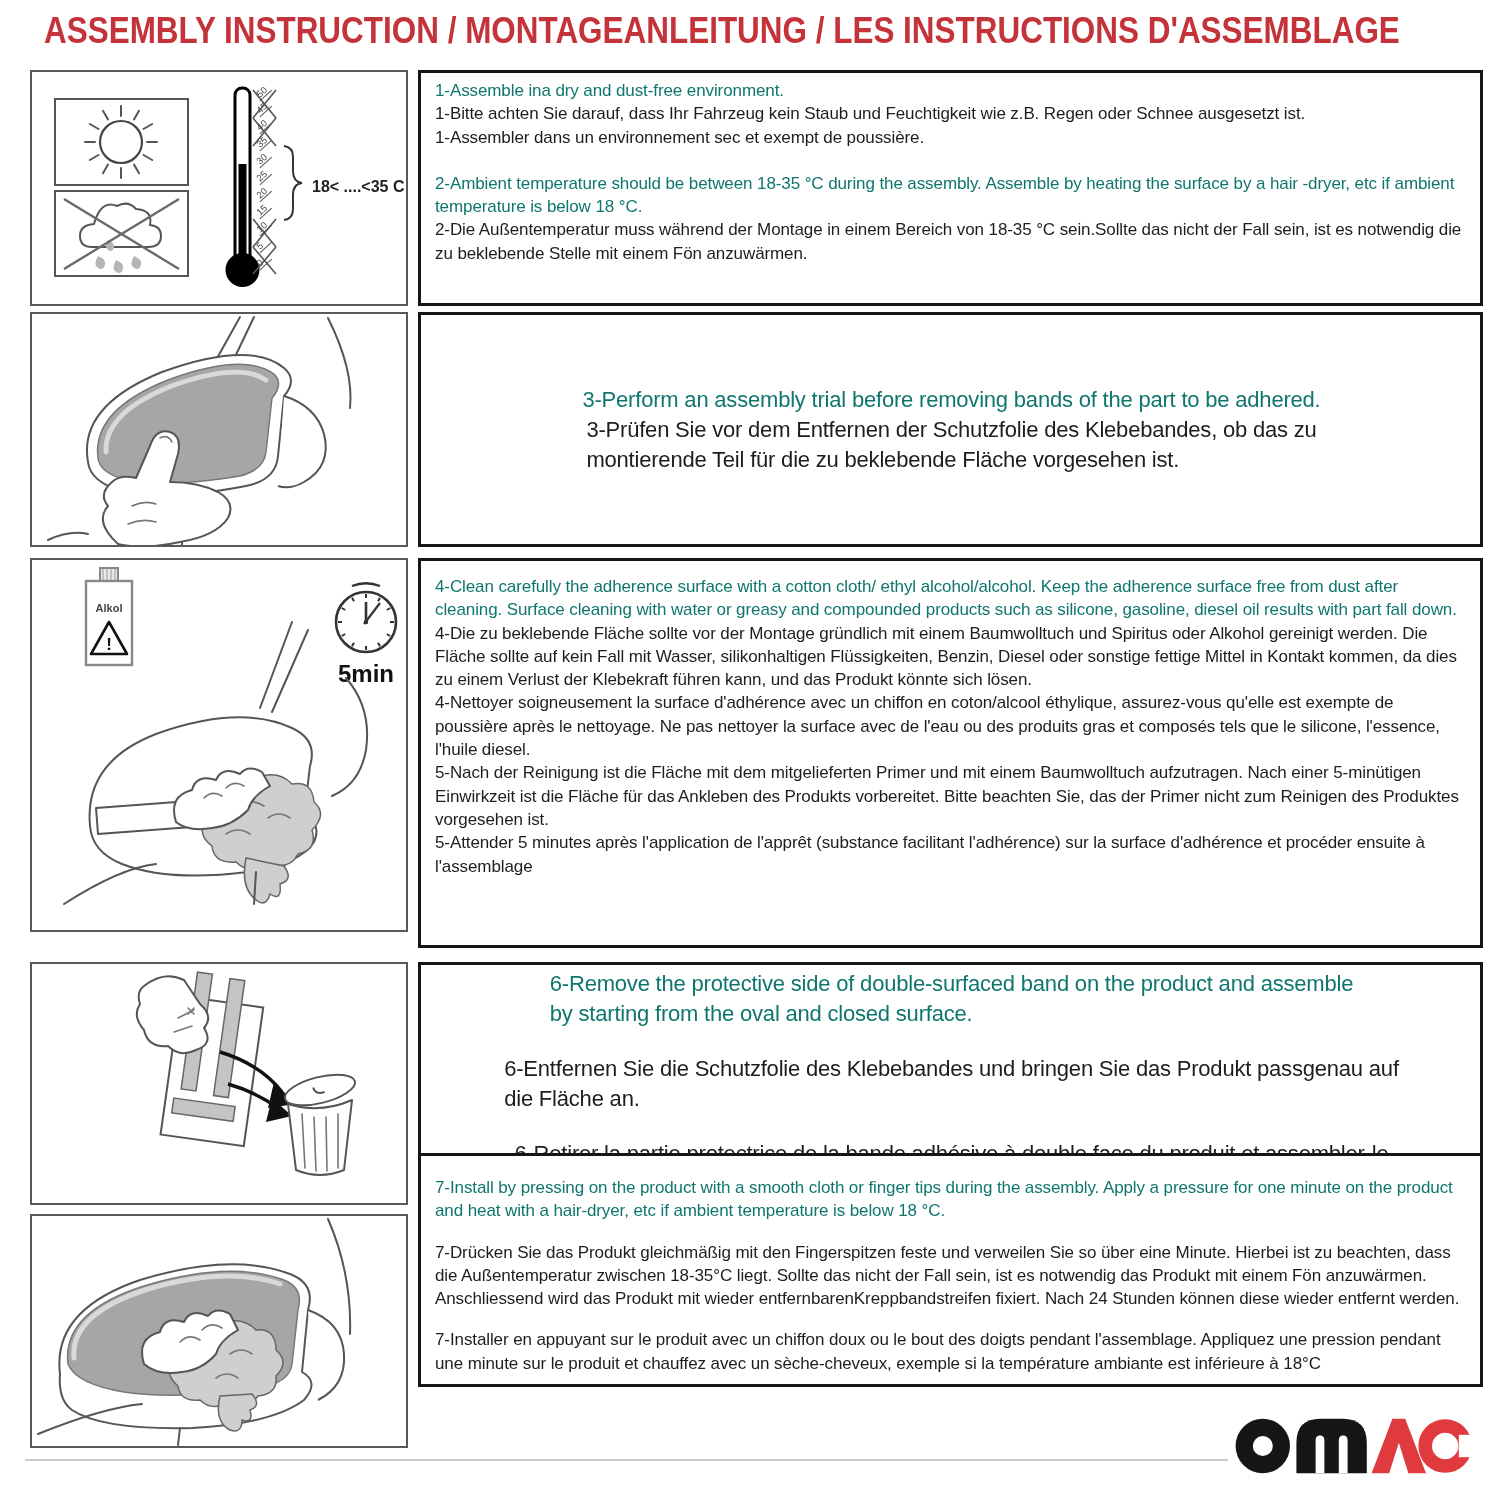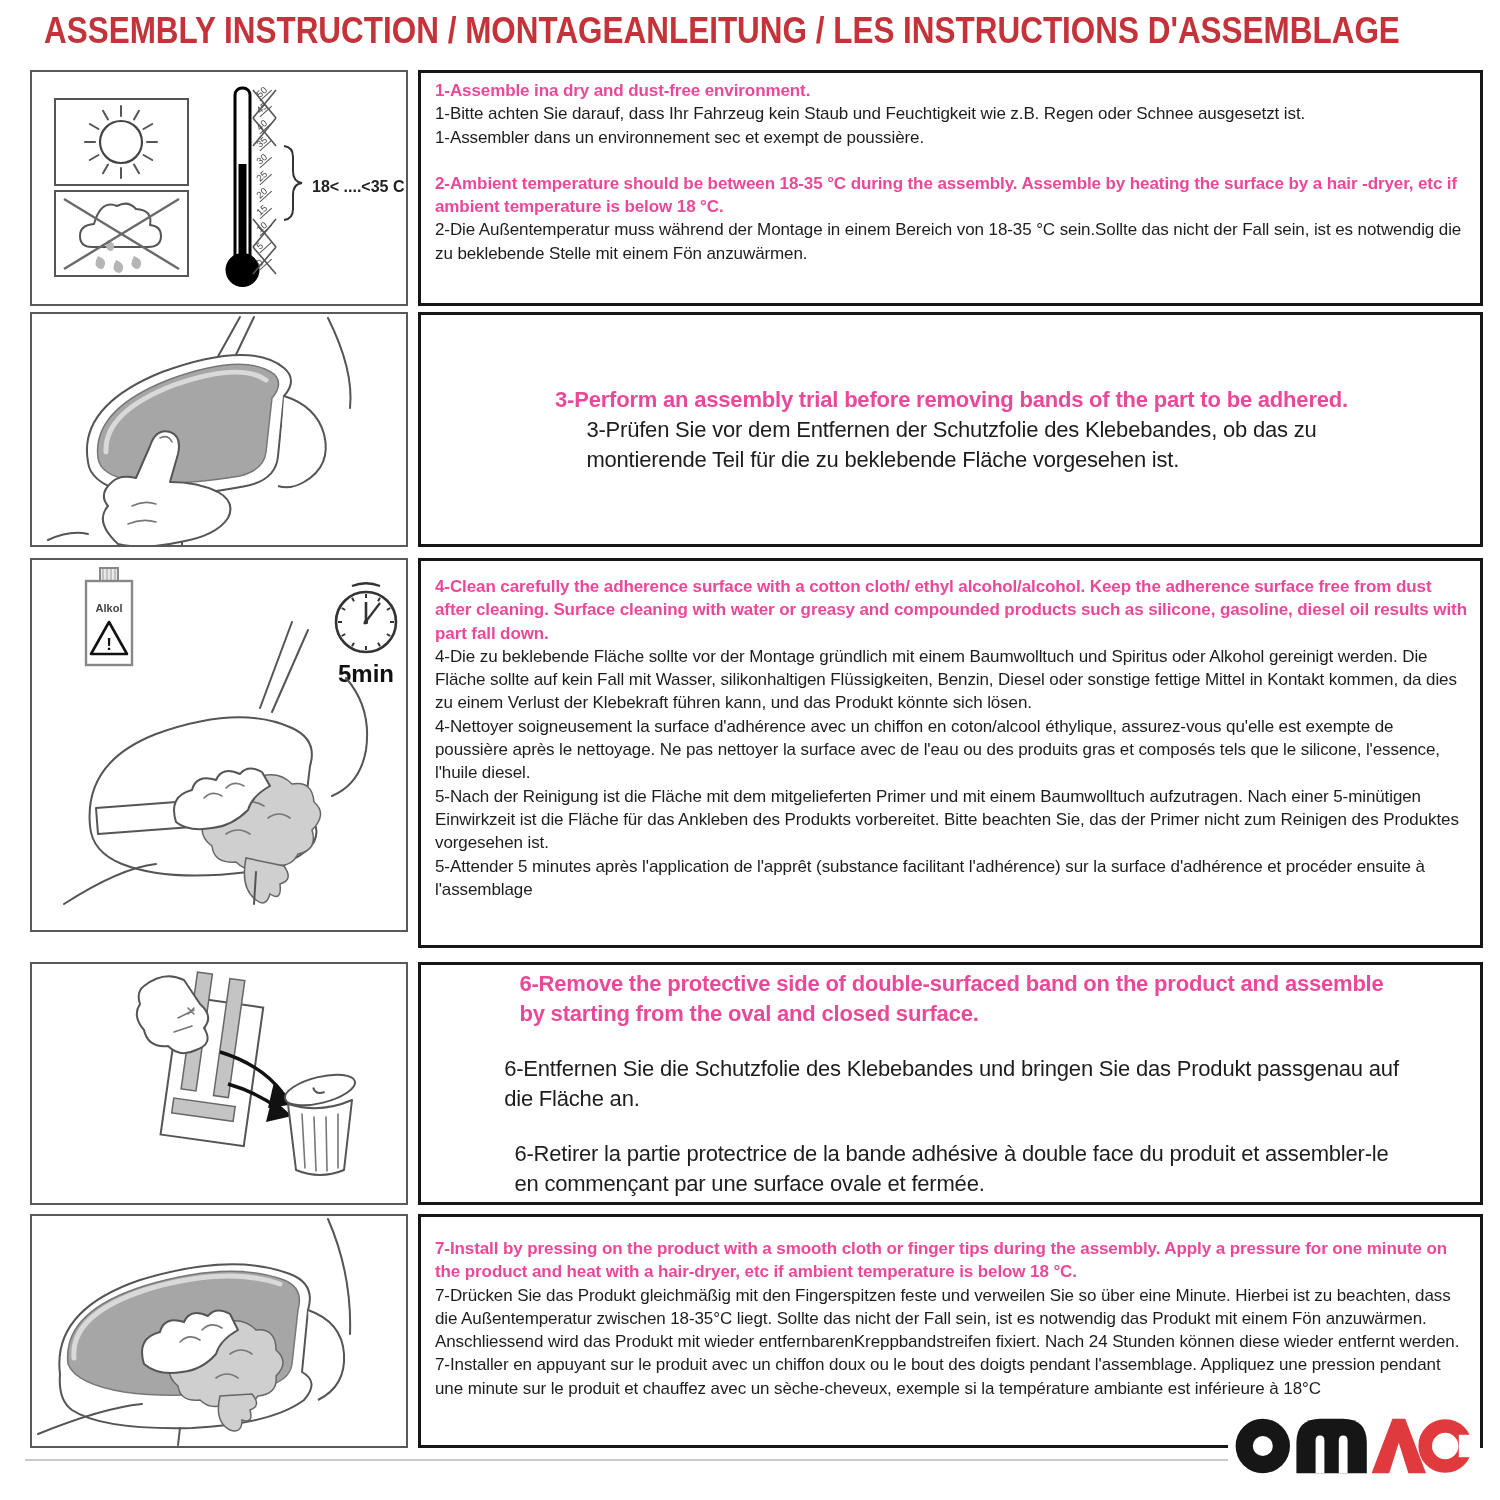--- a/index.html
+++ b/index.html
@@ -20,21 +20,21 @@
   .text-box{
     position:absolute;left:418px;width:1065px;
     border:3px solid #161616;background:#fff;box-sizing:border-box;
     display:flex;flex-direction:column;
     padding:6px 12px 6px 14px;color:#1d1d1d;
   }
   .text-box.center{justify-content:center;align-items:center;}
   .text-box p{margin:0;}
   .txt-s p{font-size:17px;line-height:23.3px;letter-spacing:-0.1px;}
   .txt-l p{font-size:22px;line-height:30px;white-space:pre-line;letter-spacing:-0.2px;}
-  p.b{font-weight:700;color:#ec4899;}
+  p.b{font-weight:400;color:#0f766e;}
   p.gap{margin-top:23px;}
 
   .footer-rule{
     position:absolute;left:25px;top:1459px;width:1210px;height:2px;background:#c9c9c9;
   }
   .logo-wrap{
     position:absolute;left:1228px;top:1406px;width:252px;height:80px;
     background:#fff;display:flex;align-items:center;justify-content:center;
   }
   svg{display:block;}
@@ -330,21 +330,21 @@
             <path d="M170,114 q9,-9 20,-2"></path>
             <path d="M198,138 q11,-8 22,0"></path>
             <path d="M184,162 q11,-8 22,0"></path>
           </g>
         <path class="lgry" d="M188,180 Q182,206 198,214 Q210,218 210,204 Q222,208 218,194 Q230,190 220,178 Z"></path>
       </g>
       <path class="ln" d="M6,218 Q70,192 110,188"></path>
       <path class="ln" d="M148,212 L146,229"></path>
     </svg>
   </div>
-  <div class="text-box txt-s" style="top:1214px;height:234px;padding-top:20px;">
+  <div class="text-box txt-s" style="top:1153px;height:234px;padding-top:20px;gap:18px;">
     <p class="b">7-Install by pressing on the product with a smooth cloth or finger tips during the assembly. Apply a pressure for one minute on the product and heat with a hair-dryer, etc if ambient temperature is below 18 °C.</p>
     <p>7-Drücken Sie das Produkt gleichmäßig mit den Fingerspitzen feste und verweilen Sie so über eine Minute. Hierbei ist zu beachten, dass die Außentemperatur zwischen 18-35°C liegt. Sollte das nicht der Fall sein, ist es notwendig das Produkt mit einem Fön anzuwärmen. Anschliessend wird das Produkt mit wieder entfernbarenKreppbandstreifen fixiert. Nach 24 Stunden können diese wieder entfernt werden.</p>
     <p>7-Installer en appuyant sur le produit avec un chiffon doux ou le bout des doigts pendant l'assemblage. Appliquez une pression pendant une minute sur le produit et chauffez avec un sèche-cheveux, exemple si la température ambiante est inférieure à 18°C</p>
   </div>
 
   <div class="footer-rule"></div>
   <div class="logo-wrap" aria-label="OMAC">
     <svg viewBox="0 0 300 80" width="240" height="64">
       <g fill="#161616">
         <circle cx="36" cy="40" r="34"></circle>

